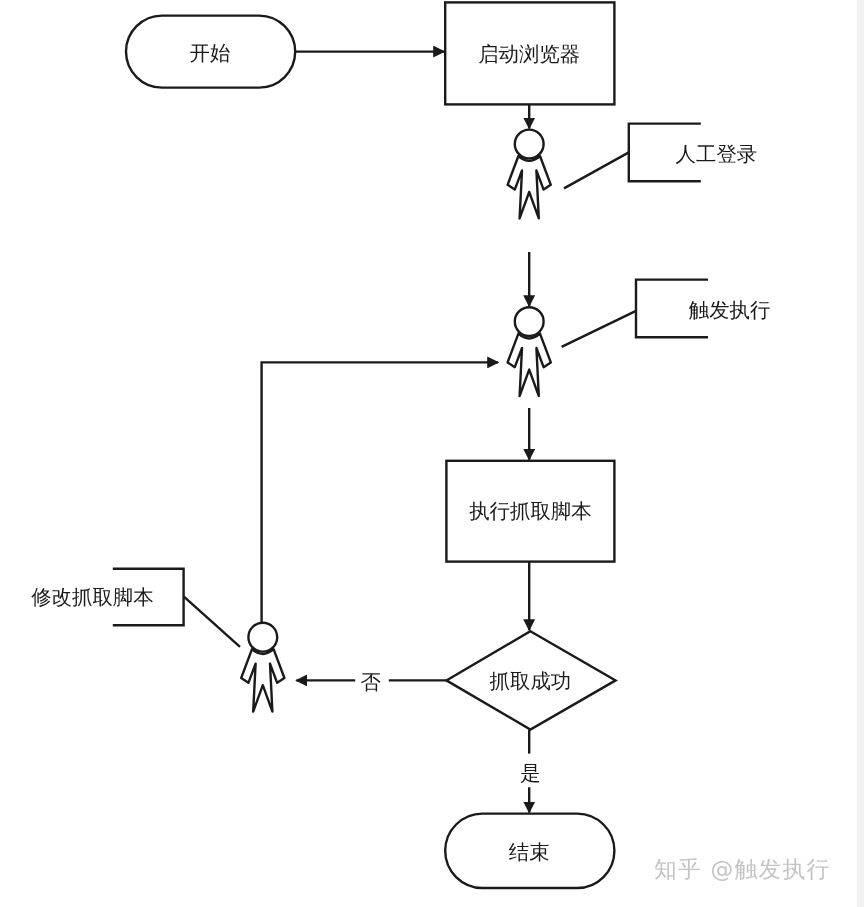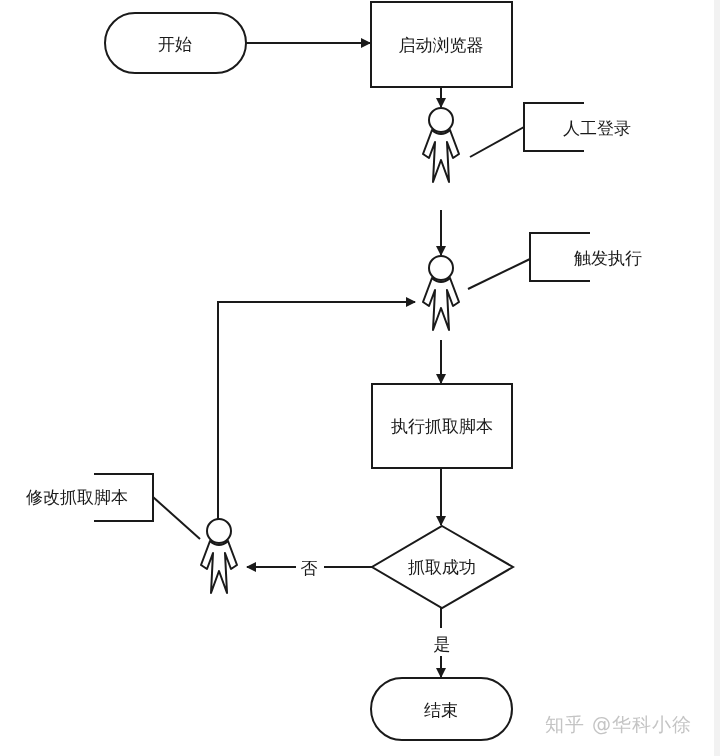--- a/index.html
+++ b/index.html
@@ -86,13 +86,13 @@
     <use href="#actor-shape" x="219" y="531"></use>
     <text x="77" y="503" font-size="17" text-anchor="middle">修改抓取脚本</text>
   </g>
 
   <g>
     <rect x="371" y="678" width="141" height="62" rx="31" ry="31" fill="#fff" stroke="#1a1a1a" stroke-width="2"></rect>
     <text x="441" y="716" font-size="17" text-anchor="middle">结束</text>
   </g>
 </svg>
 
-<div class="watermark">知乎 @华科小徐</div>
+<div class="watermark">知乎 @触发执行</div>
 
 </body></html>

